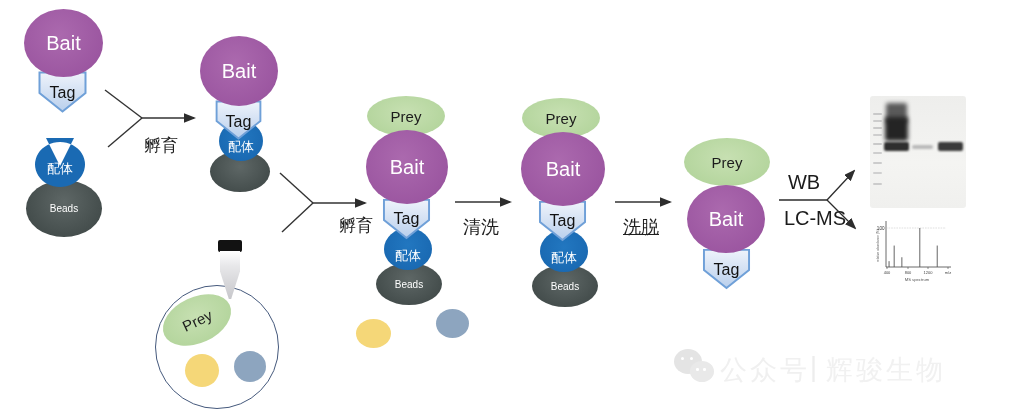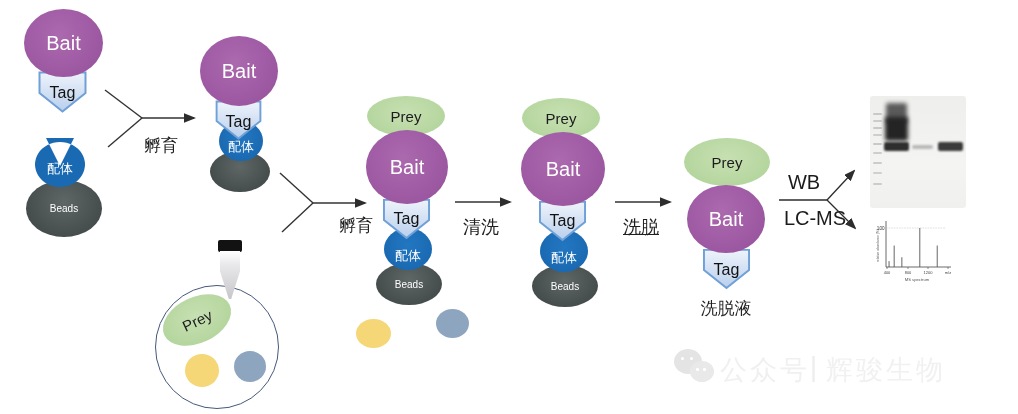--- a/index.html
+++ b/index.html
@@ -193,21 +193,20 @@
             <stop offset="1" stop-color="#b9cfec"></stop>
           </linearGradient>
         </defs>
       <path d="M2,1.5 L48,1.5 L48,22 L25,40.5 L2,22 Z" fill="url(#tg-e)" stroke="#6fa0d8" stroke-width="2"></path>
     </svg>
     <div class="tag-label">Tag</div>
   </div>
   <div class="ellipse bait" style="left:687px;top:185px;width:78px;height:68px;">
     <span>Bait</span>
   </div>
-  <div class="step-label" style="left:680px;top:297px;width:92px;">洗脱液</div>
 
   <div class="fork-label" style="left:780px;top:171px;width:48px;">WB</div>
   <div class="fork-label" style="left:777px;top:207px;width:64px;margin-left:6px;">LC-MS</div>
   <svg class="abs" style="left:775px;top:160px;" width="100" height="80" viewBox="0 0 100 80">
     <defs>
         <marker id="ah5" markerWidth="9" markerHeight="7" refX="7.5" refY="3.5" orient="auto">
       <path d="M0,0 L9,3.5 L0,7 Z" fill="#2d2d2d"></path>
         </marker>
       </defs>
     <line x1="4" y1="40" x2="52" y2="40" stroke="#2b2b2b" stroke-width="1.3"></line>

